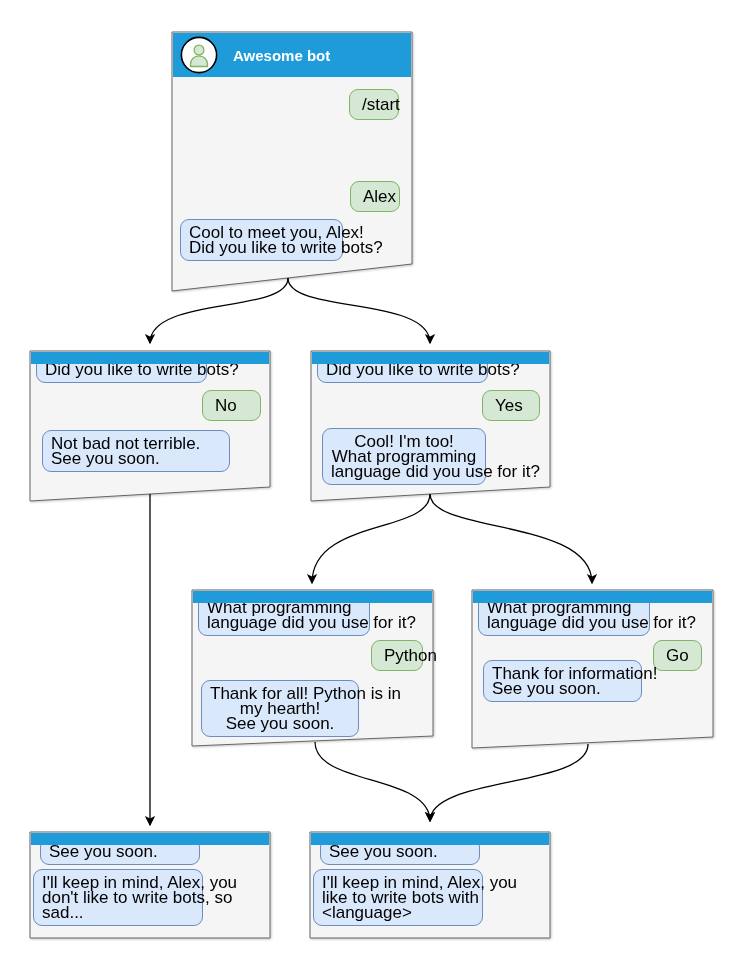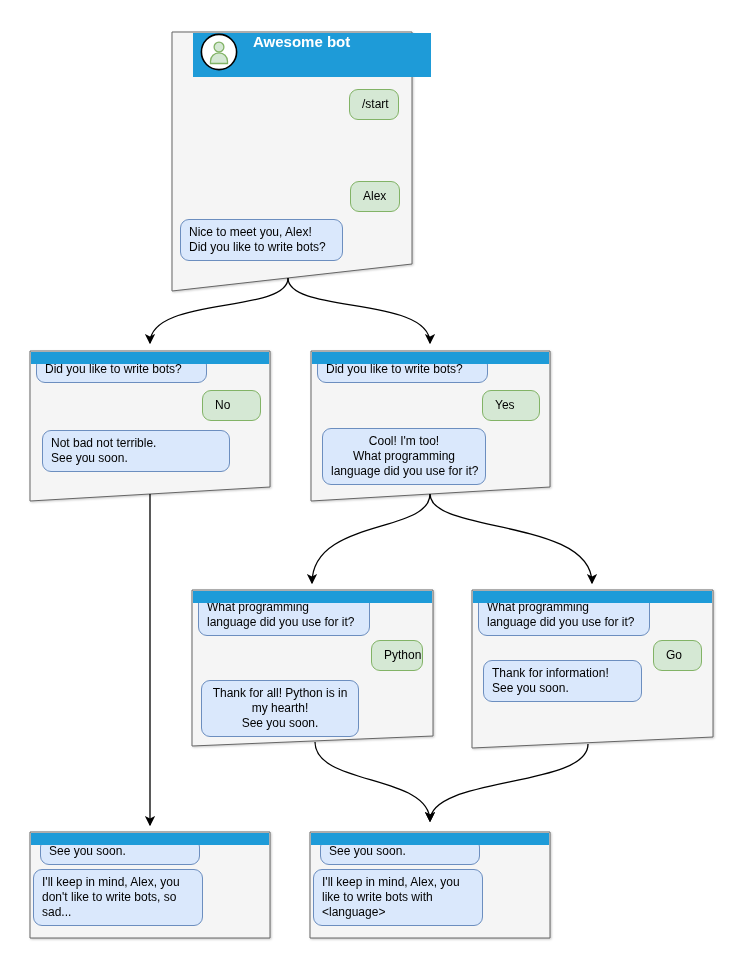--- a/index.html
+++ b/index.html
@@ -12,29 +12,29 @@
     fill:var(--window-fill,#F5F5F5);
     stroke:var(--window-border,#666666);
     stroke-width:1;
     filter:drop-shadow(1.5px 1.5px 1px rgba(0,0,0,0.22));
   }
   .connector{fill:none;stroke:var(--arrow,#000000);stroke-width:1.3;}
   .bar{
     position:absolute;z-index:3;background:var(--header-blue,#1E9BD8);
   }
   .main-header{
-    display:flex;align-items:flex-start;margin-left:20px;
+    display:flex;align-items:center;
   }
   .main-title{
     color:var(--title-text,#ffffff);font-size:15px;font-weight:bold;margin-left:15px;
   }
   .avatar{margin-left:7px;display:block;}
   .bubble{
     position:absolute;z-index:2;box-sizing:border-box;
-    border-radius:9px;font-size:12px;line-height:15px;color:#000;
+    border-radius:9px;font-size:17px;line-height:15px;color:#000;
     white-space:pre;
   }
   .bot{
     background:var(--bot-bubble-fill,#DAE8FC);
     border:1px solid var(--bot-bubble-border,#6C8EBF);
     padding:5px 8px;
   }
   .user{
     background:var(--user-bubble-fill,#D5E8D4);
     border:1px solid var(--user-bubble-border,#82B366);
@@ -73,21 +73,21 @@
   <div class="bar main-header" style="left:173px;top:33px;width:238px;height:44px;">
     <svg class="avatar" width="38" height="38" viewBox="0 0 38 38">
       <circle cx="19" cy="19" r="17.6" fill="#ffffff" stroke="#000000" stroke-width="1.6"></circle>
       <path d="M10.5,30.5 v-2.2 a8.5,8.5 0 0 1 17,0 v2.2 z" style="fill:var(--avatar-fill,#D5E8D4);stroke:var(--avatar-stroke,#82B366)" stroke-width="1.3"></path>
       <circle cx="19" cy="14" r="4.9" style="fill:var(--avatar-fill,#D5E8D4);stroke:var(--avatar-stroke,#82B366)" stroke-width="1.3"></circle>
     </svg>
     <span class="main-title">Awesome bot</span>
   </div>
   <div class="bubble user" style="left:349px;top:89px;width:50px;">/start</div>
   <div class="bubble user" style="left:350px;top:181px;width:50px;">Alex</div>
-  <div class="bubble bot" style="left:180px;top:219px;width:163px;">Nice to meet you, Alex!
+  <div class="bubble bot" style="left:180px;top:219px;width:163px;">Cool to meet you, Alex!
 Did you like to write bots?</div>
 
   <div class="bar" style="left:31px;top:352px;width:238px;height:12px;"></div>
   <div class="bubble bot" style="left:36px;top:356px;width:171px;">Did you like to write bots?</div>
   <div class="bubble user" style="left:202px;top:390px;width:59px;">No</div>
   <div class="bubble bot" style="left:42px;top:430px;width:188px;">Not bad not terrible.
 See you soon.</div>
 
   <div class="bar" style="left:312px;top:352px;width:237px;height:12px;"></div>
   <div class="bubble bot" style="left:317px;top:356px;width:171px;">Did you like to write bots?</div>

